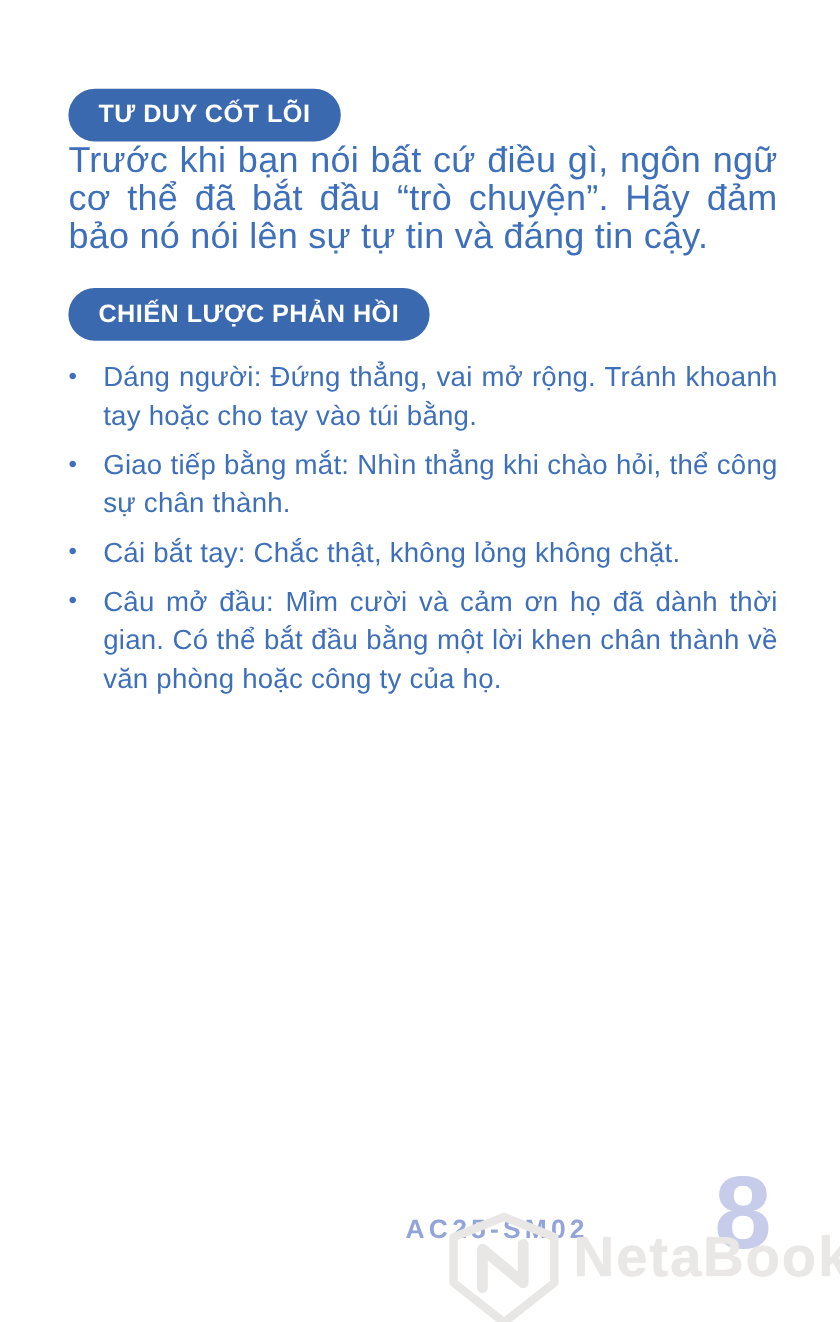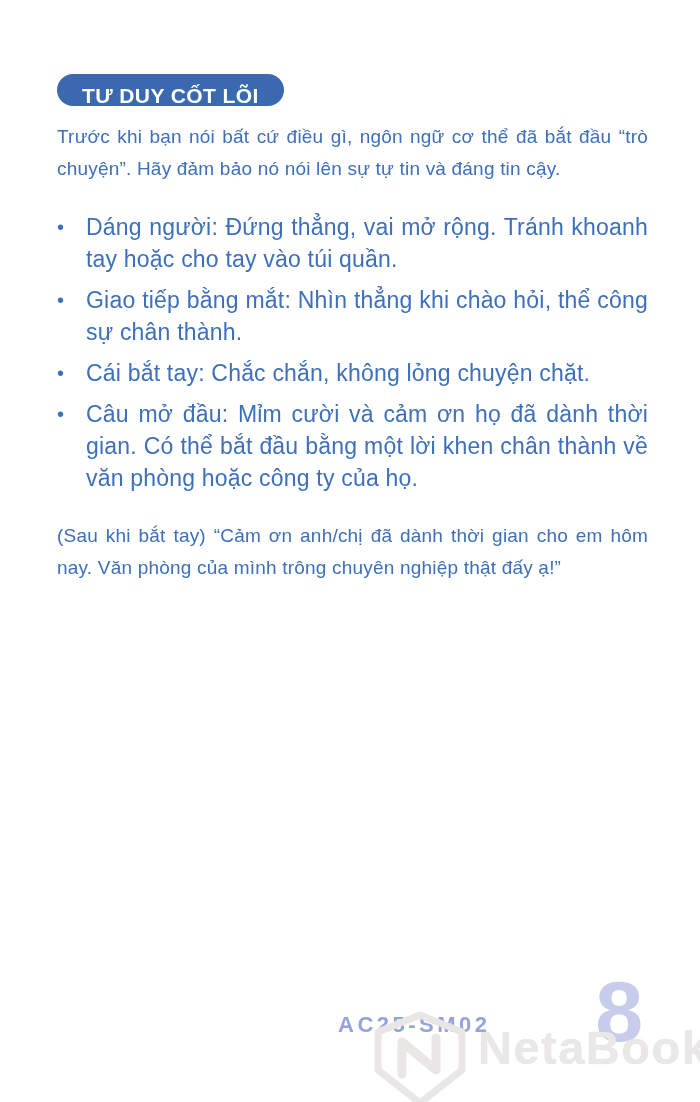--- a/index.html
+++ b/index.html
@@ -17,30 +17,29 @@
     top: 74px;
   }
   .section { margin-bottom: 26px; }
   .badge {
     display: inline-block;
     background: #3a69b0;
     color: #ffffff;
     font-weight: 700;
     font-size: 21px;
     line-height: 21px;
-    padding: 11px 25px 0 25px;
+    padding: 11px 25px 12px 25px;
     border-radius: 23px;
     letter-spacing: 0.4px;
   }
   .para {
     color: #3d6fba;
-    font-size: 19px;
+    font-size: 30px;
     line-height: 32px;
     text-align: justify;
-    margin-top: 14px;
     letter-spacing: 0.2px;
   }
   ul.bullets {
     list-style: none;
     margin-top: 14px;
   }
   ul.bullets li {
     display: flex;
     color: #3d6fba;
     font-size: 23px;
@@ -98,42 +97,42 @@
 <body>
 
 <div class="content">
 
   <div class="section">
     <span class="badge">TƯ DUY CỐT LÕI</span>
     <p class="para">Trước khi bạn nói bất cứ điều gì, ngôn ngữ cơ thể đã bắt đầu “trò chuyện”. Hãy đảm bảo nó nói lên sự tự tin và đáng tin cậy.</p>
   </div>
 
   <div class="section">
+    <span class="badge">CHIẾN LƯỢC PHẢN HỒI</span>
     <ul class="bullets">
       <li>
         <span class="dot">•</span>
-        <span class="bullet-text">Dáng người: Đứng thẳng, vai mở rộng. Tránh khoanh tay hoặc cho tay vào túi quần.</span>
+        <span class="bullet-text">Dáng người: Đứng thẳng, vai mở rộng. Tránh khoanh tay hoặc cho tay vào túi bằng.</span>
       </li>
       <li>
         <span class="dot">•</span>
         <span class="bullet-text">Giao tiếp bằng mắt: Nhìn thẳng khi chào hỏi, thể công sự chân thành.</span>
       </li>
       <li>
         <span class="dot">•</span>
-        <span class="bullet-text">Cái bắt tay: Chắc chắn, không lỏng chuyện chặt.</span>
+        <span class="bullet-text">Cái bắt tay: Chắc thật, không lỏng không chặt.</span>
       </li>
       <li>
         <span class="dot">•</span>
         <span class="bullet-text">Câu mở đầu: Mỉm cười và cảm ơn họ đã dành thời gian. Có thể bắt đầu bằng một lời khen chân thành về văn phòng hoặc công ty của họ.</span>
       </li>
     </ul>
   </div>
 
   <div class="section">
-    <p class="para">(Sau khi bắt tay) “Cảm ơn anh/chị đã dành thời gian cho em hôm nay. Văn phòng của mình trông chuyên nghiệp thật đấy ạ!”</p>
   </div>
 
 
 </div>
 
 <div class="doc-code">AC25-SM02</div>
 <div class="page-number">8</div>
 
 <div class="watermark">
   <span class="logo">

